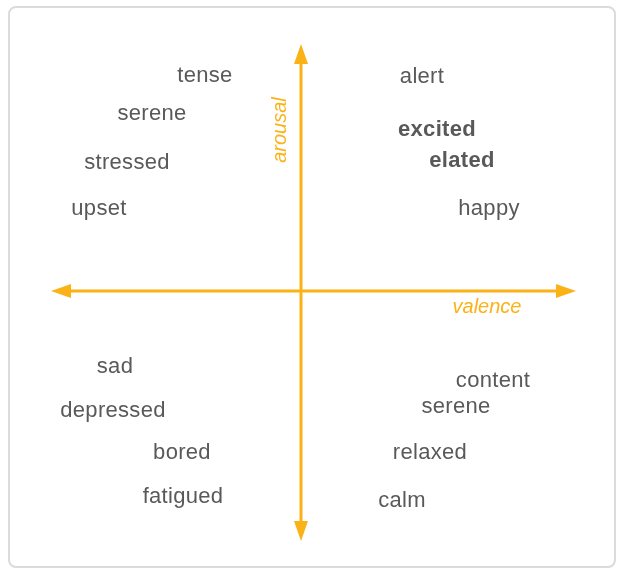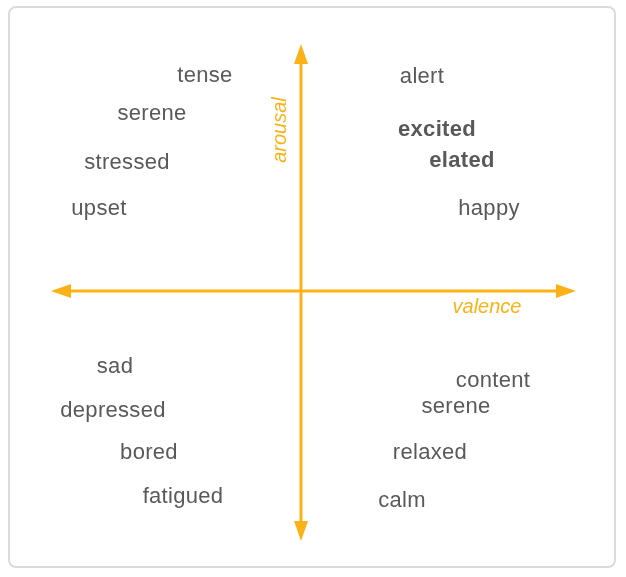--- a/index.html
+++ b/index.html
@@ -74,20 +74,20 @@
   <span class="emotion" style="left:127px; top:162px;">stressed</span>
   <span class="emotion" style="left:99px; top:208px;">upset</span>
 
   <span class="emotion" style="left:390px; top:76px;margin-left:32px;">alert</span>
   <span class="emotion" style="left:437px; top:129px;font-weight:bold;">excited</span>
   <span class="emotion" style="left:462px; top:160px;font-weight:bold;">elated</span>
   <span class="emotion" style="left:489px; top:208px;">happy</span>
 
   <span class="emotion" style="left:115px; top:366px;">sad</span>
   <span class="emotion" style="left:113px; top:410px;">depressed</span>
-  <span class="emotion" style="left:149px; top:452px;">bored</span>
+  <span class="emotion" style="left:182px; top:452px;">bored</span>
   <span class="emotion" style="left:183px; top:496px;">fatigued</span>
 
   <span class="emotion" style="left:493px; top:366px;margin-top:14px;">content</span>
   <span class="emotion" style="left:456px; top:406px;">serene</span>
   <span class="emotion" style="left:430px; top:452px;">relaxed</span>
   <span class="emotion" style="left:402px; top:500px;">calm</span>
 </div>
 
 </body></html>

